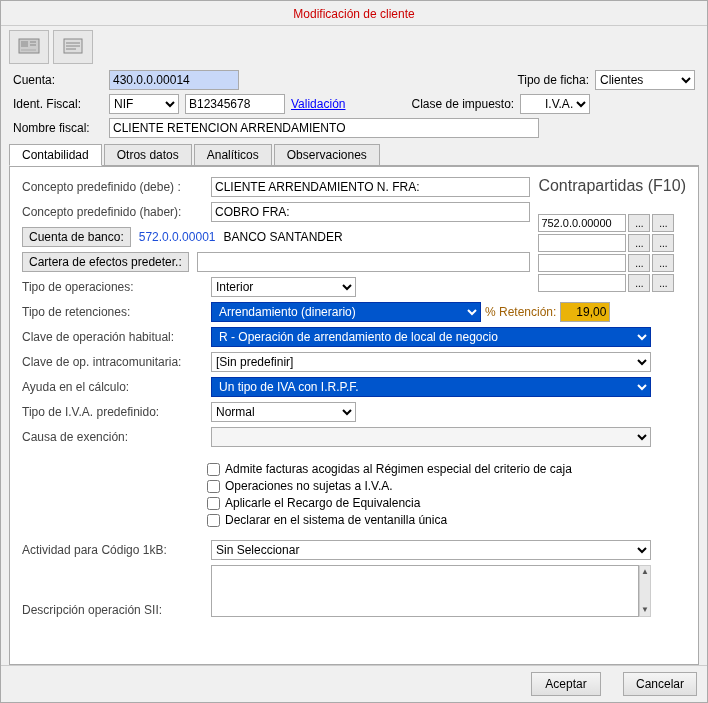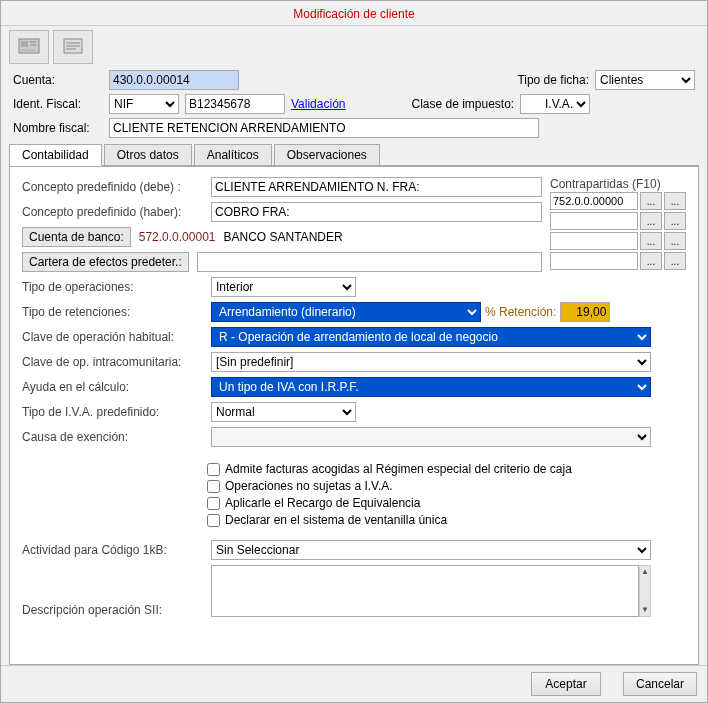--- a/index.html
+++ b/index.html
@@ -214,21 +214,21 @@
       font-size: 12px;
       cursor: pointer;
       padding: 0 6px;
     }
     .banco-info {
       font-size: 12px;
       color: #000;
     }
     .cuenta-num {
       font-size: 12px;
-      color: #7f1d1d;
+      color: #1d4ed8;
       margin-right: 4px;
     }
     .textarea-field {
       border: 1px solid #aaa;
       background: #fff;
       font-size: 12px;
       resize: none;
       padding: 2px;
     }
     .scrollbar-v {
@@ -333,21 +333,21 @@
       <span>Analíticos</span>
     </div>
     <div class="tab">
       <span>Observaciones</span>
     </div>
   </div>
 
   <div class="tab-content">
 
     <div style="float:right; margin-left:8px; margin-top:0;">
-      <div style="font-size:12px;color:#444;margin-bottom:1px;">Contrapartidas (F10)</div>
+      <div style="font-size:16px;color:#444;margin-bottom:19px;">Contrapartidas (F10)</div>
       <div class="contra-row">
         <input class="contra-input" value="752.0.0.00000" style="">
         <button class="contra-btn">...</button>
         <button class="contra-btn">...</button>
       </div>
       <div class="contra-row">
         <input class="contra-input" value="" style="">
         <button class="contra-btn">...</button>
         <button class="contra-btn">...</button>
       </div>

